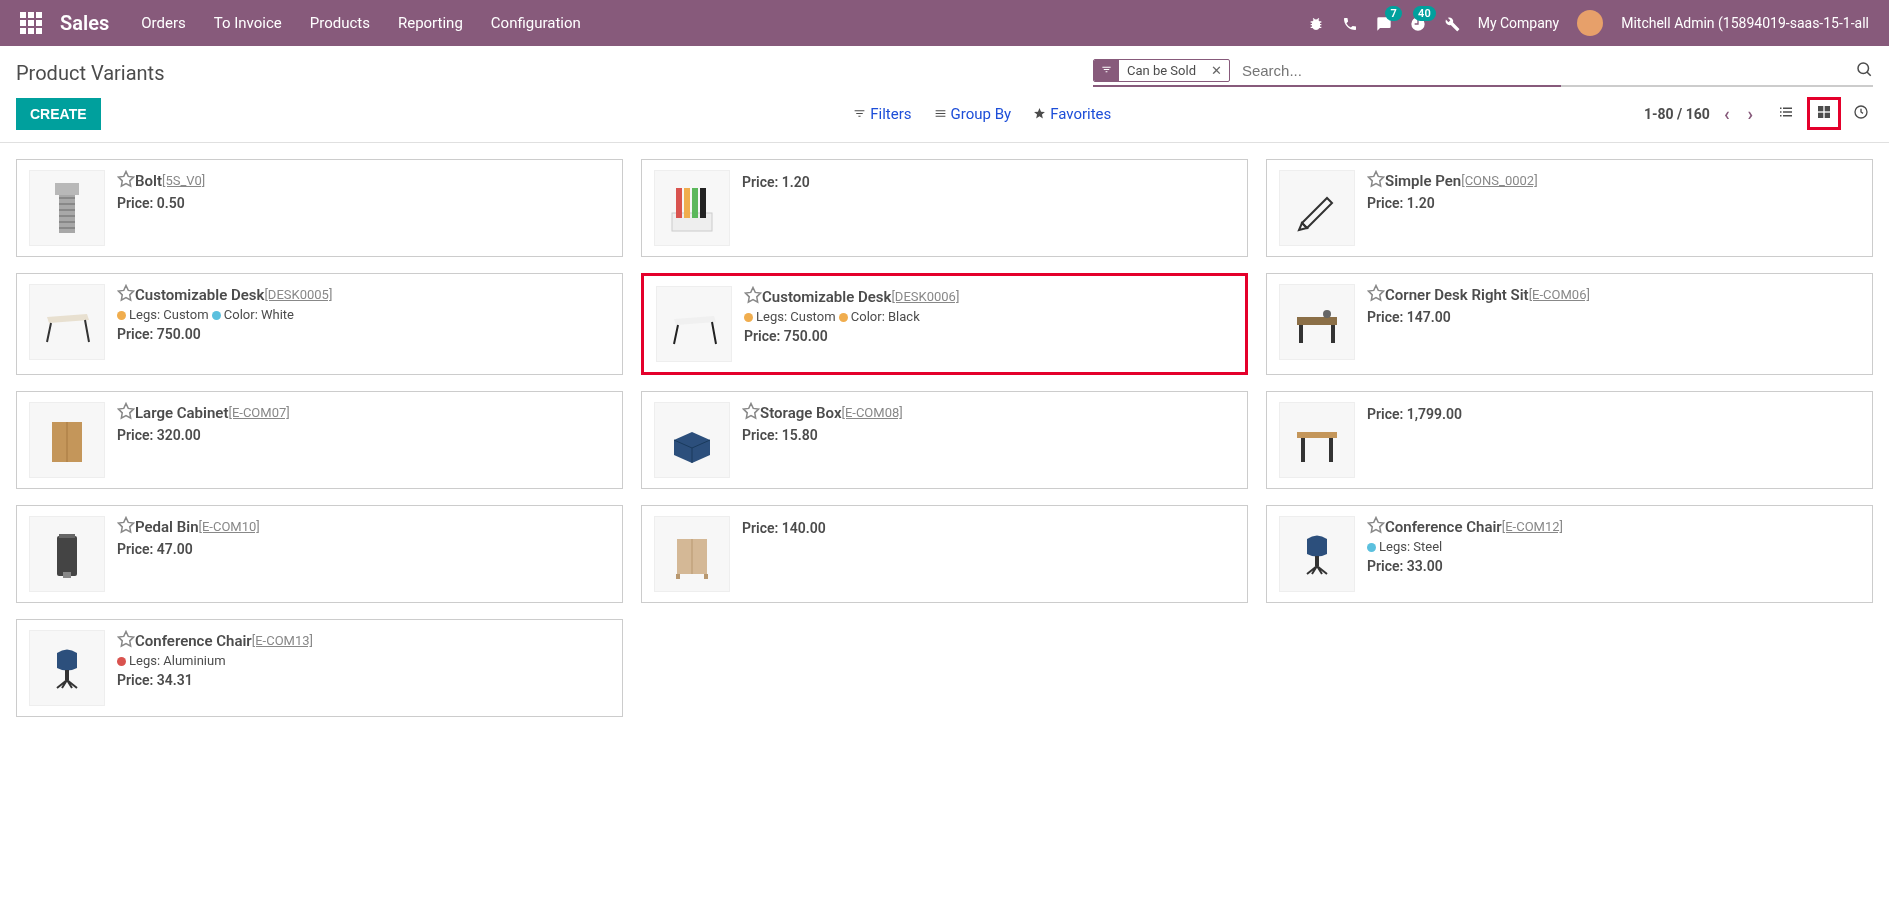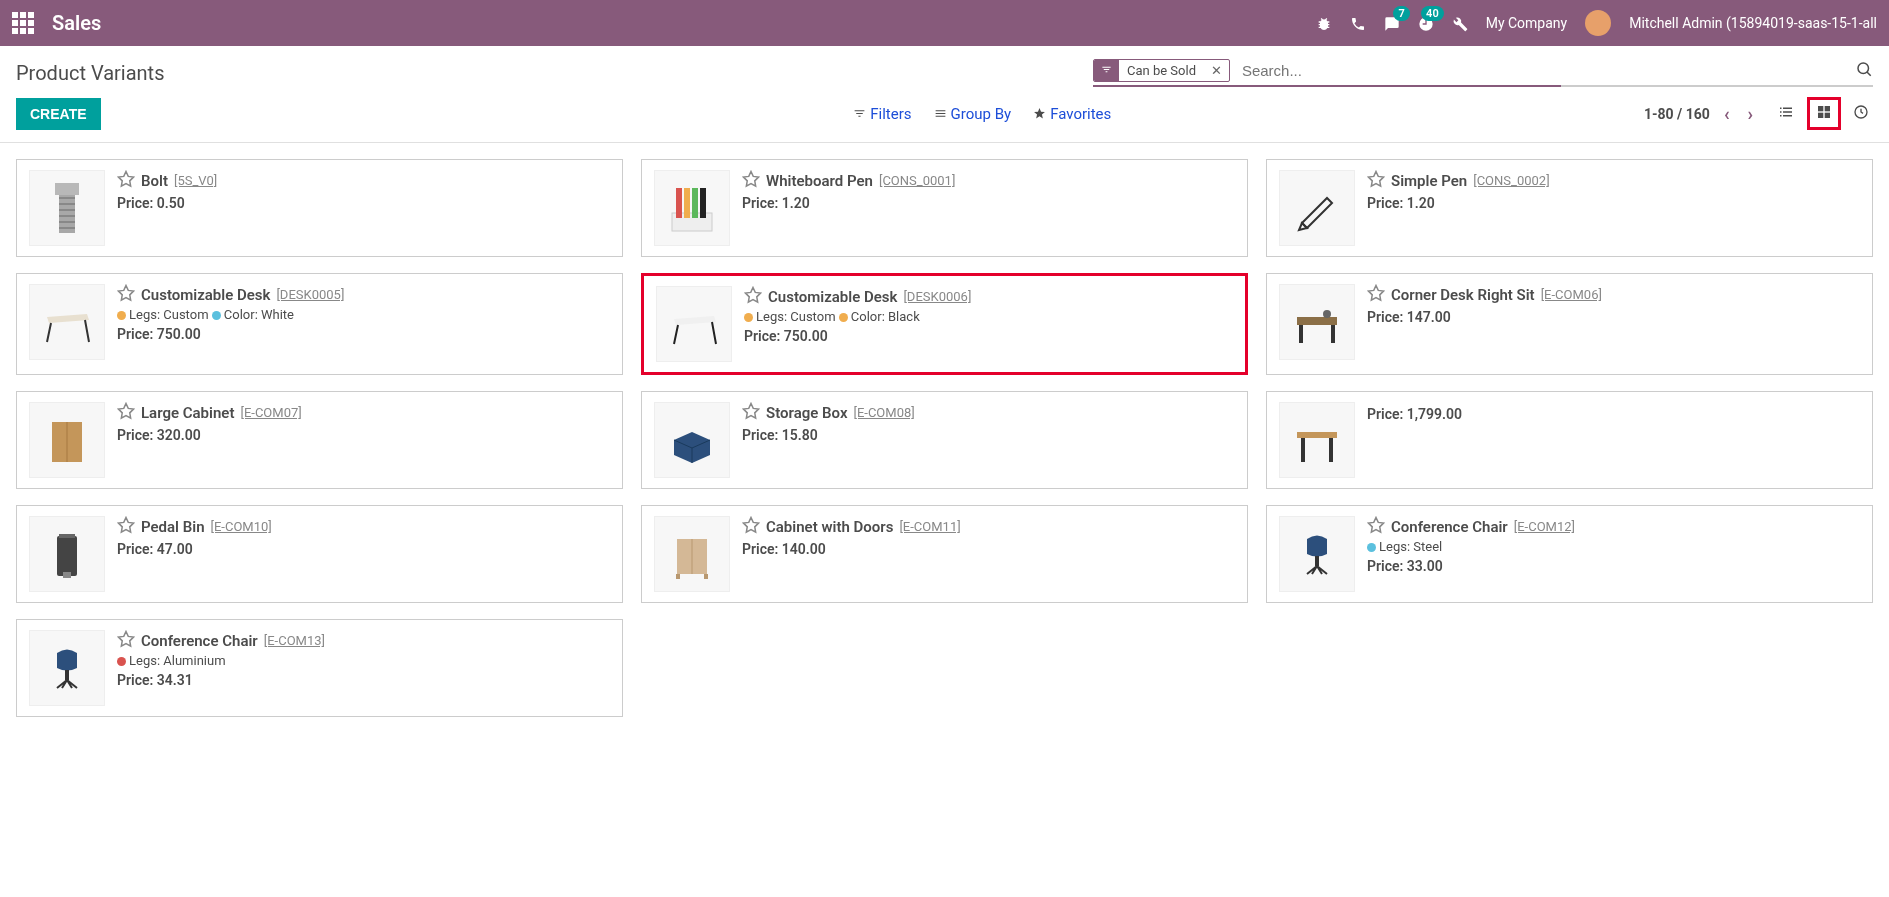--- a/index.html
+++ b/index.html
@@ -1,17 +1,17 @@
 <!DOCTYPE html>
 <html><head>
 <meta charset="utf-8">
 <style>
 * { box-sizing: border-box; margin: 0; padding: 0; }
 body { font-family: -apple-system, BlinkMacSystemFont, "Segoe UI", Roboto, Helvetica, Arial, sans-serif; font-size: 14px; color: #4c4c4c; background: #fff; }
-.topnav { background: #875a7b; color: #fff; height: 46px; display: flex; align-items: center; padding: 0 12px; }
+.topnav { background: #875a7b; color: #fff; height: 46px; display: flex; align-items: center; padding: 0 20px; }
 .topnav .apps-icon { width: 24px; display: inline-flex; flex-wrap: wrap; gap: 2px; margin-right: 16px; cursor: pointer; }
 .topnav .apps-icon span { width: 6px; height: 6px; background: #fff; }
 .topnav .brand { font-size: 20px; font-weight: 600; margin-right: 32px; }
 .topnav .menu { display: flex; gap: 28px; }
 .topnav .menu a { color: #fff; text-decoration: none; font-size: 15px; cursor: pointer; }
 .topnav .spacer { flex: 1; }
 .topnav .right { display: flex; align-items: center; gap: 18px; }
 .topnav .right .icon-btn { cursor: pointer; position: relative; color: #fff; }
 .topnav .badge { position: absolute; top: -8px; right: -10px; background: #00a09d; color: #fff; border-radius: 10px; font-size: 11px; padding: 1px 5px; font-weight: 600; }
 .topnav .avatar { width: 26px; height: 26px; border-radius: 50%; background: #e7a06a; display: inline-block; }
@@ -36,21 +36,21 @@
 .cp-views { display: flex; align-items: center; gap: 8px; }
 .cp-views .view-btn { cursor: pointer; padding: 4px; color: #4c4c4c; }
 .cp-views .view-kanban { border: 3px solid #e4002b; padding: 4px 6px; }
 .kanban-wrap { padding: 8px 16px 16px 16px; }
 .kanban-grid { display: grid; grid-template-columns: repeat(3, 1fr); gap: 16px 18px; }
 .k-card { border: 1px solid #ccc; background: #fff; display: flex; padding: 10px 12px; gap: 12px; align-items: flex-start; min-height: 96px; cursor: pointer; }
 .k-card.highlight { border: 3px solid #e4002b; }
 .k-thumb { width: 76px; height: 76px; background: #f7f7f7; border: 1px solid #eee; display: flex; align-items: center; justify-content: center; flex-shrink: 0; }
 .k-thumb svg { width: 60px; height: 60px; }
 .k-body { flex: 1; }
-.k-title-row { display: flex; align-items: center; gap: 6px; margin-bottom: 2px; }
+.k-title-row { display: flex; align-items: center; gap: 0; margin-bottom: 2px; }
 .k-star { color: #888; cursor: pointer; }
 .k-name { font-weight: 600; color: #4c4c4c; font-size: 15px; }
 .k-sku { color: #888; font-size: 13px; text-decoration: underline; }
 .k-attrs { font-size: 13px; color: #4c4c4c; margin-top: 2px; }
 .k-attrs .dot { display: inline-block; width: 9px; height: 9px; border-radius: 50%; margin: 0 3px 0 0; vertical-align: middle; }
 .k-price { font-size: 14px; font-weight: 600; color: #4c4c4c; margin-top: 4px; }
 hr.sep { border: none; border-top: 1px solid #e0e0e0; margin: 0 0 8px 0; }
 .icon-svg { width: 16px; height: 16px; fill: currentColor; vertical-align: middle; }
 </style>
 </head>
@@ -62,20 +62,27 @@
       <span></span>
       <span></span>
       <span></span>
       <span></span>
       <span></span>
       <span></span>
       <span></span>
       <span></span>
   </div>
   <div class="brand">Sales</div>
+  <div class="menu" id="main-menu">
+      <a>Orders</a>
+      <a>To Invoice</a>
+      <a>Products</a>
+      <a>Reporting</a>
+      <a>Configuration</a>
+    </div>
   <div class="spacer"></div>
   <div class="right">
     <span class="icon-btn">
       <svg class="icon-svg" viewBox="0 0 24 24">
           <path d="M20 8h-2.81a6 6 0 0 0-1.82-1.96l1.63-1.63-1.41-1.41-2.17 2.17a6 6 0 0 0-2.84 0L8.41 3l-1.41 1.41 1.62 1.63A6 6 0 0 0 6.81 8H4v2h2.09a6 6 0 0 0-.09 1v1H4v2h2v1a6 6 0 0 0 .09 1H4v2h2.81a6 6 0 0 0 10.38 0H20v-2h-2.09a6 6 0 0 0 .09-1v-1h2v-2h-2v-1a6 6 0 0 0-.09-1H20z"></path>
         </svg>
     </span>
     <span class="icon-btn">
       <svg class="icon-svg" viewBox="0 0 24 24">
           <path d="M6.6 10.8a15 15 0 0 0 6.6 6.6l2.2-2.2a1 1 0 0 1 1-.24 11.4 11.4 0 0 0 3.6.58 1 1 0 0 1 1 1V20a1 1 0 0 1-1 1A17 17 0 0 1 3 4a1 1 0 0 1 1-1h3.5a1 1 0 0 1 1 1 11.4 11.4 0 0 0 .58 3.6 1 1 0 0 1-.24 1z"></path>
@@ -201,27 +208,20 @@
           <div class="k-price">Price: 0.50</div>
         </div>
       </div>
       <div class="k-card">
         <div class="k-thumb">
           <svg viewBox="0 0 60 60">
             <use href="#thumb-markers"></use>
           </svg>
         </div>
         <div class="k-body">
-          <div class="k-title-row">
-            <span class="k-star"><svg width="18" height="18" viewBox="0 0 24 24" fill="none" stroke="#888" stroke-width="2">
-                <path d="M12 2l3 6.5 7 1-5 5 1.2 7L12 18l-6.2 3.5L7 14.5 2 9.5l7-1z"></path>
-              </svg></span>
-            <span class="k-name">Whiteboard Pen</span> 
-            <span class="k-sku">[CONS_0001]</span>
-          </div>
           <div class="k-price">Price: 1.20</div>
         </div>
       </div>
       <div class="k-card">
         <div class="k-thumb">
           <svg viewBox="0 0 60 60">
             <use href="#thumb-pen"></use>
           </svg>
         </div>
         <div class="k-body">
@@ -349,27 +349,20 @@
           <div class="k-price">Price: 47.00</div>
         </div>
       </div>
       <div class="k-card">
         <div class="k-thumb">
           <svg viewBox="0 0 60 60">
             <use href="#thumb-cabinet2"></use>
           </svg>
         </div>
         <div class="k-body">
-          <div class="k-title-row">
-            <span class="k-star"><svg width="18" height="18" viewBox="0 0 24 24" fill="none" stroke="#888" stroke-width="2">
-                <path d="M12 2l3 6.5 7 1-5 5 1.2 7L12 18l-6.2 3.5L7 14.5 2 9.5l7-1z"></path>
-              </svg></span>
-            <span class="k-name">Cabinet with Doors</span> 
-            <span class="k-sku">[E-COM11]</span>
-          </div>
           <div class="k-price">Price: 140.00</div>
         </div>
       </div>
       <div class="k-card">
         <div class="k-thumb">
           <svg viewBox="0 0 60 60">
             <use href="#thumb-chair"></use>
           </svg>
         </div>
         <div class="k-body">

